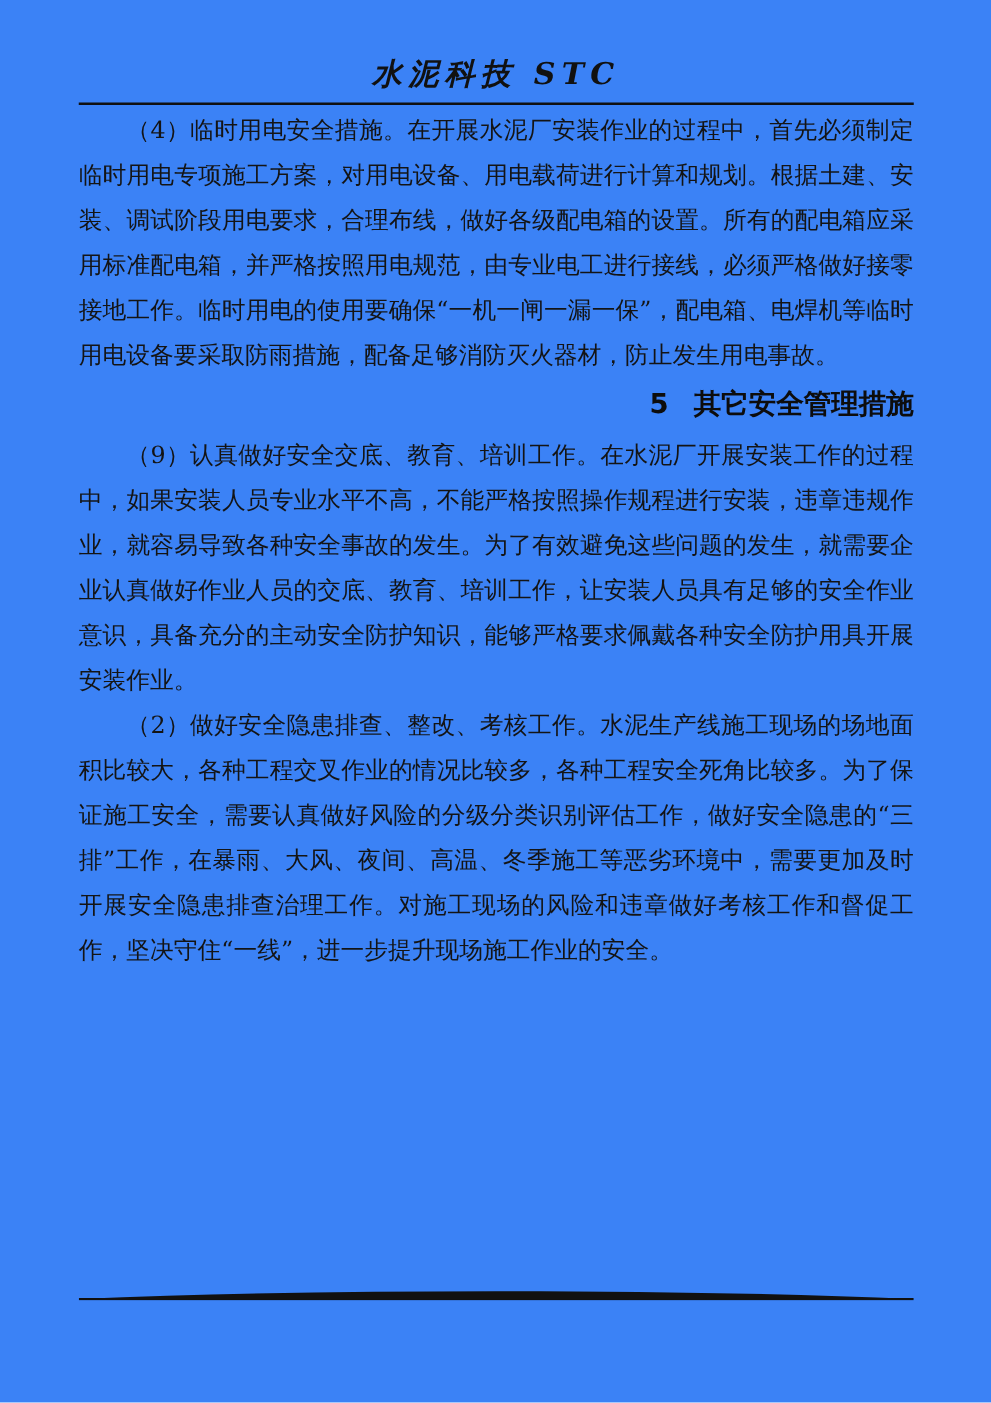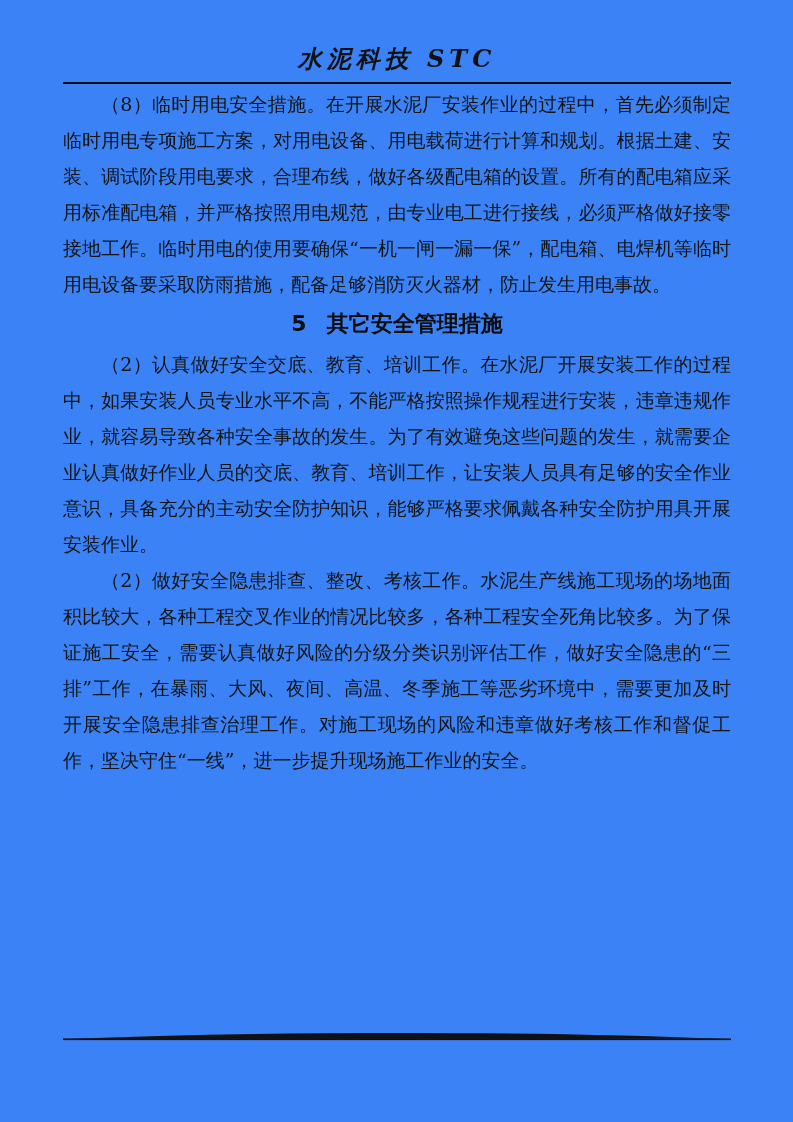--- a/index.html
+++ b/index.html
@@ -58,21 +58,21 @@
   .article p.indent {
     text-indent: 2em;
   }
   .section-heading {
     margin: 3px 0 3px 0;
     font-family: "DejaVu Sans", sans-serif;
     font-weight: bold;
     font-size: 22px;
     line-height: 38px;
     color: #0d0d0d;
-    text-align: center;
+    text-align: right;
   }
   .section-heading .sec-num {
     display: inline-block;
     margin-right: 20px;
   }
 
   
   .page-footer {
     position: absolute;
     top: 1032px;
@@ -108,27 +108,27 @@
 <body>
 
 <div class="page">
 
   <header class="journal-header">
     <div class="journal-title">水泥科技 STC</div>
     <div class="header-rule"></div>
   </header>
 
   <main class="article">
-    <p class="indent">（8）临时用电安全措施。在开展水泥厂安装作业的过程中，首先必须制定临时用电专项施工方案，对用电设备、用电载荷进行计算和规划。根据土建、安装、调试阶段用电要求，合理布线，做好各级配电箱的设置。所有的配电箱应采用标准配电箱，并严格按照用电规范，由专业电工进行接线，必须严格做好接零接地工作。临时用电的使用要确保“一机一闸一漏一保”，配电箱、电焊机等临时用电设备要采取防雨措施，配备足够消防灭火器材，防止发生用电事故。</p>
+    <p class="indent">（4）临时用电安全措施。在开展水泥厂安装作业的过程中，首先必须制定临时用电专项施工方案，对用电设备、用电载荷进行计算和规划。根据土建、安装、调试阶段用电要求，合理布线，做好各级配电箱的设置。所有的配电箱应采用标准配电箱，并严格按照用电规范，由专业电工进行接线，必须严格做好接零接地工作。临时用电的使用要确保“一机一闸一漏一保”，配电箱、电焊机等临时用电设备要采取防雨措施，配备足够消防灭火器材，防止发生用电事故。</p>
 
     <h2 class="section-heading">
       <span class="sec-num">5</span><span>其它安全管理措施</span>
     </h2>
 
-    <p class="indent">（2）认真做好安全交底、教育、培训工作。在水泥厂开展安装工作的过程中，如果安装人员专业水平不高，不能严格按照操作规程进行安装，违章违规作业，就容易导致各种安全事故的发生。为了有效避免这些问题的发生，就需要企业认真做好作业人员的交底、教育、培训工作，让安装人员具有足够的安全作业意识，具备充分的主动安全防护知识，能够严格要求佩戴各种安全防护用具开展安装作业。</p>
+    <p class="indent">（9）认真做好安全交底、教育、培训工作。在水泥厂开展安装工作的过程中，如果安装人员专业水平不高，不能严格按照操作规程进行安装，违章违规作业，就容易导致各种安全事故的发生。为了有效避免这些问题的发生，就需要企业认真做好作业人员的交底、教育、培训工作，让安装人员具有足够的安全作业意识，具备充分的主动安全防护知识，能够严格要求佩戴各种安全防护用具开展安装作业。</p>
     <p class="indent">（2）做好安全隐患排查、整改、考核工作。水泥生产线施工现场的场地面积比较大，各种工程交叉作业的情况比较多，各种工程安全死角比较多。为了保证施工安全，需要认真做好风险的分级分类识别评估工作，做好安全隐患的“三排”工作，在暴雨、大风、夜间、高温、冬季施工等恶劣环境中，需要更加及时开展安全隐患排查治理工作。对施工现场的风险和违章做好考核工作和督促工作，坚决守住“一线”，进一步提升现场施工作业的安全。</p>
   </main>
 
   <footer class="page-footer">
     <svg class="footer-deco" viewBox="0 0 668 12" preserveAspectRatio="none" aria-hidden="true">
       <rect x="0" y="6.4" width="668" height="1.7" fill="#111111"></rect>
       <path d="M0,7.2 C110,2.6 220,0.9 334,0.9 C450,0.9 565,2.8 668,7.2
                C560,5.6 470,8.2 334,7.6 C230,7.2 115,8.4 0,7.2 Z" fill="#111111"></path>
     </svg>
   </footer>

